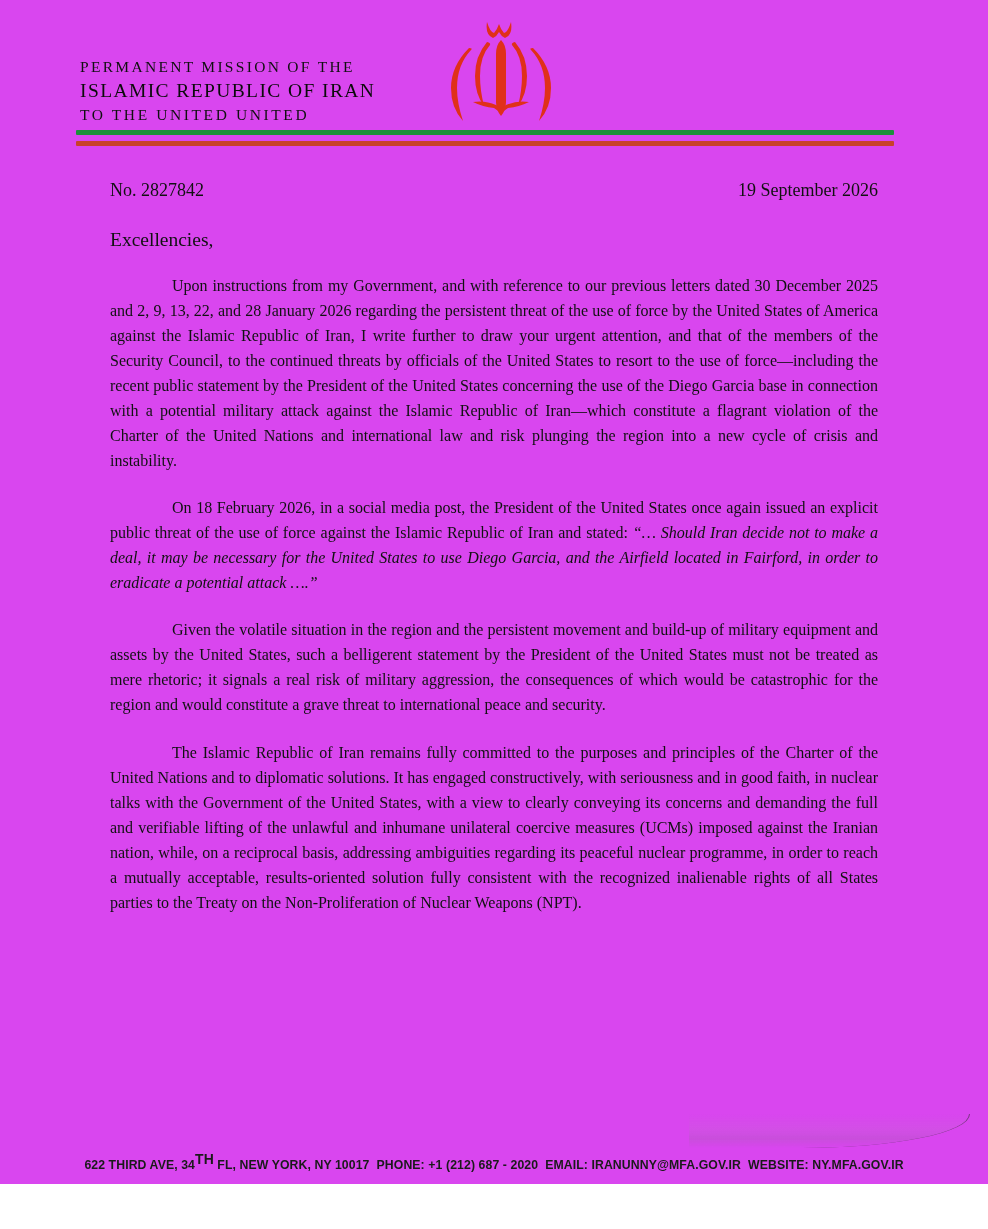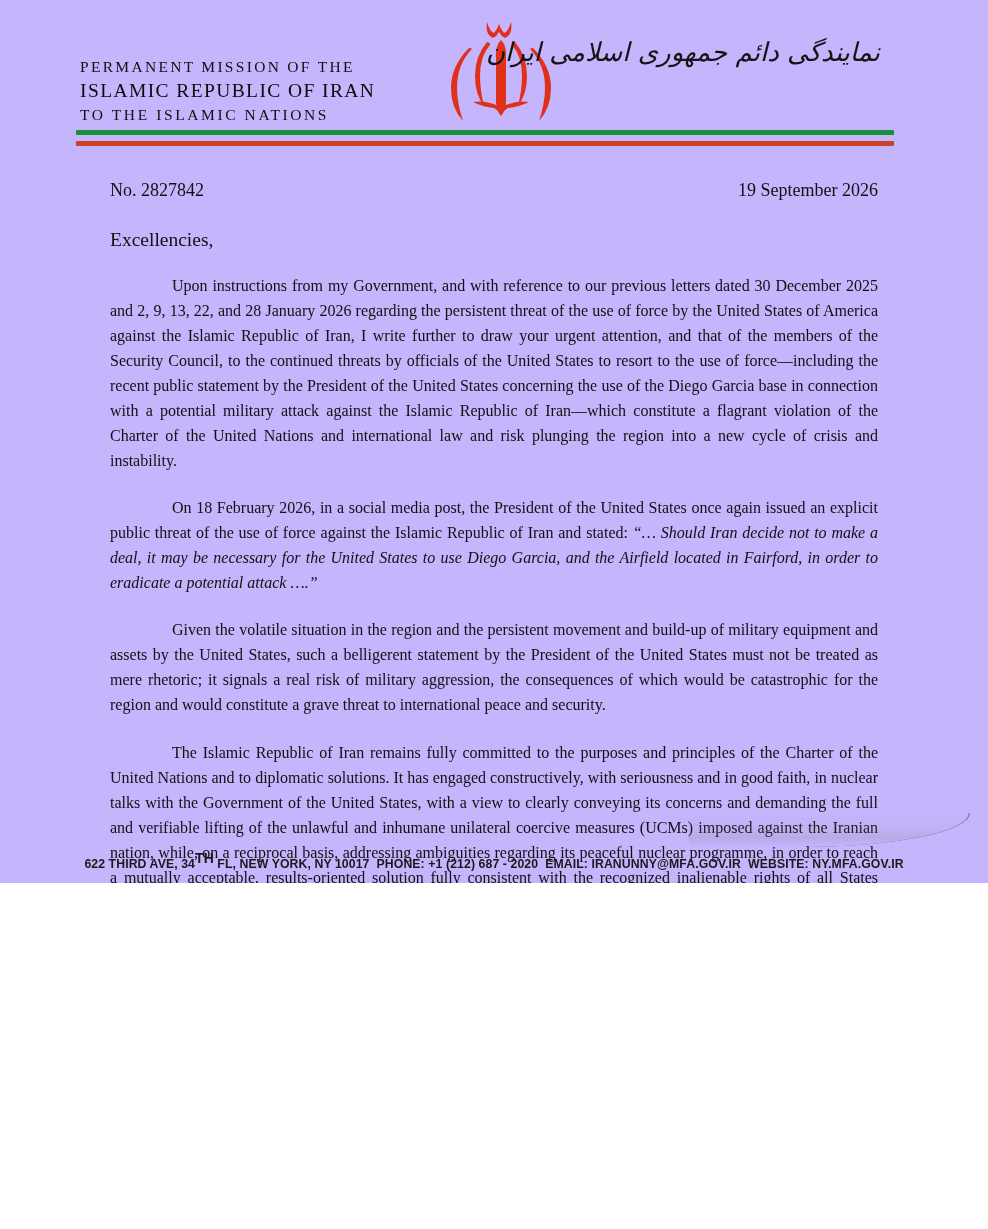--- a/index.html
+++ b/index.html
@@ -3,22 +3,22 @@
 <meta charset="utf-8">
 <style>
   html, body {
     margin: 0;
     padding: 0;
     background: #ffffff;
   }
   .page {
     position: relative;
     width: 988px;
-    height: 883px;
-    background: #c4b5fd;
+    height: 1184px;
+    background: #d946ef;
     overflow: hidden;
     font-family: "Liberation Serif", "DejaVu Serif", serif;
     color: #111111;
   }
 
   
   .letterhead {
     position: absolute;
     top: 0; left: 0; right: 0;
     height: 160px;
@@ -164,21 +164,21 @@
 </head>
 <body>
 
 <div class="page">
 
   <div class="letterhead">
 
     <div class="lh-left">
       <div class="lh-line1">PERMANENT MISSION OF THE</div>
       <div class="lh-line2">ISLAMIC REPUBLIC OF IRAN</div>
-      <div class="lh-line3">TO THE ISLAMIC NATIONS</div>
+      <div class="lh-line3">TO THE UNITED UNITED</div>
     </div>
 
     <div class="emblem">
       <svg viewBox="0 0 116 112" width="116" height="112" xmlns="http://www.w3.org/2000/svg">
         <g fill="#e0301a">
 
           <path d="M44 8 q3 10 7 11 q3 -3 5 -9 q2 6 5 9 q4 -1 7 -11 q2 13 -6 16 q-4 -2 -6 -6 q-2 4 -6 6 q-8 -3 -6 -16 z"></path>
 
           <path d="M58 26 q5 5 5 14 l0 48 q0 8 -5 14 q-5 -6 -5 -14 l0 -48 q0 -9 5 -14 z"></path>
 
@@ -189,21 +189,20 @@
           <path d="M72 28 q12 14 12 34 q0 18 -9 30 q4 -16 4 -30 q0 -20 -10 -31 q-1 -2 3 -3 z"></path>
 
           <path d="M26 34 q-18 18 -18 40 q0 20 12 33 q-6 -18 -6 -33 q0 -23 14 -38 q2 -2 -2 -2 z"></path>
 
           <path d="M90 34 q18 18 18 40 q0 20 -12 33 q6 -18 6 -33 q0 -23 -14 -38 q-2 -2 2 -2 z"></path>
         </g>
       </svg>
     </div>
 
     <div class="lh-persian">
-      <div class="fa1">نمایندگی دائم جمهوری اسلامی ایران</div>
     </div>
 
     <div class="rule-green" style="background: rgb(28, 143, 60);"></div>
     <div class="rule-red" style="background: rgb(201, 65, 42);"></div>
   </div>
 
   <div class="content">
 
 
     <div class="meta-row">

